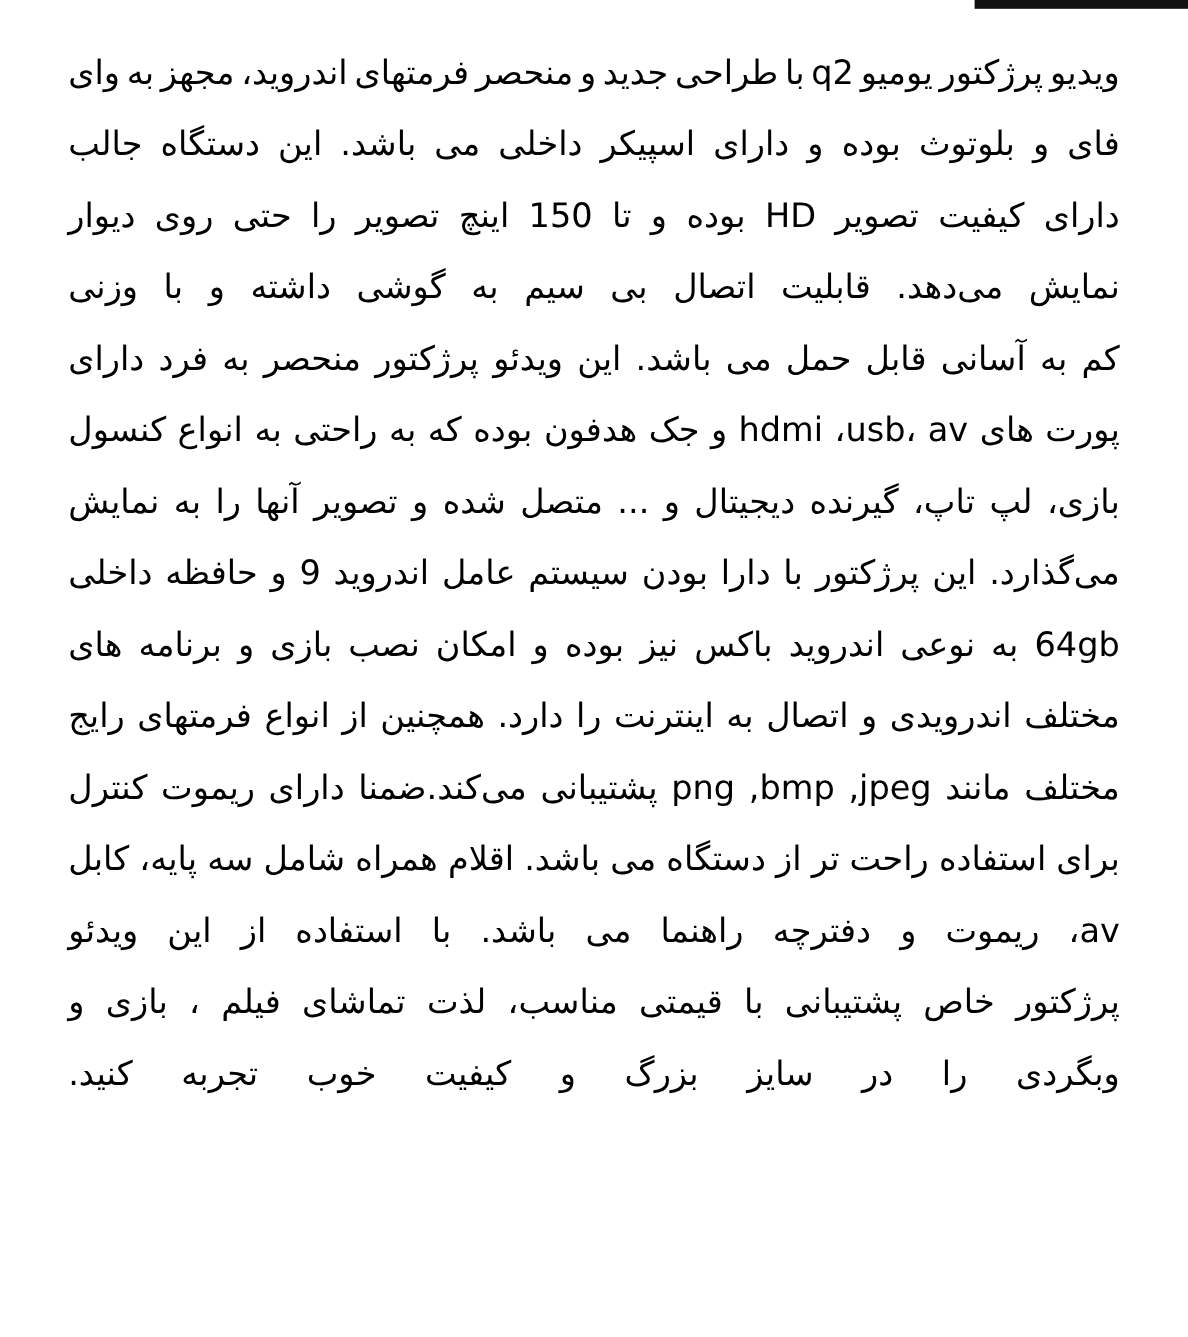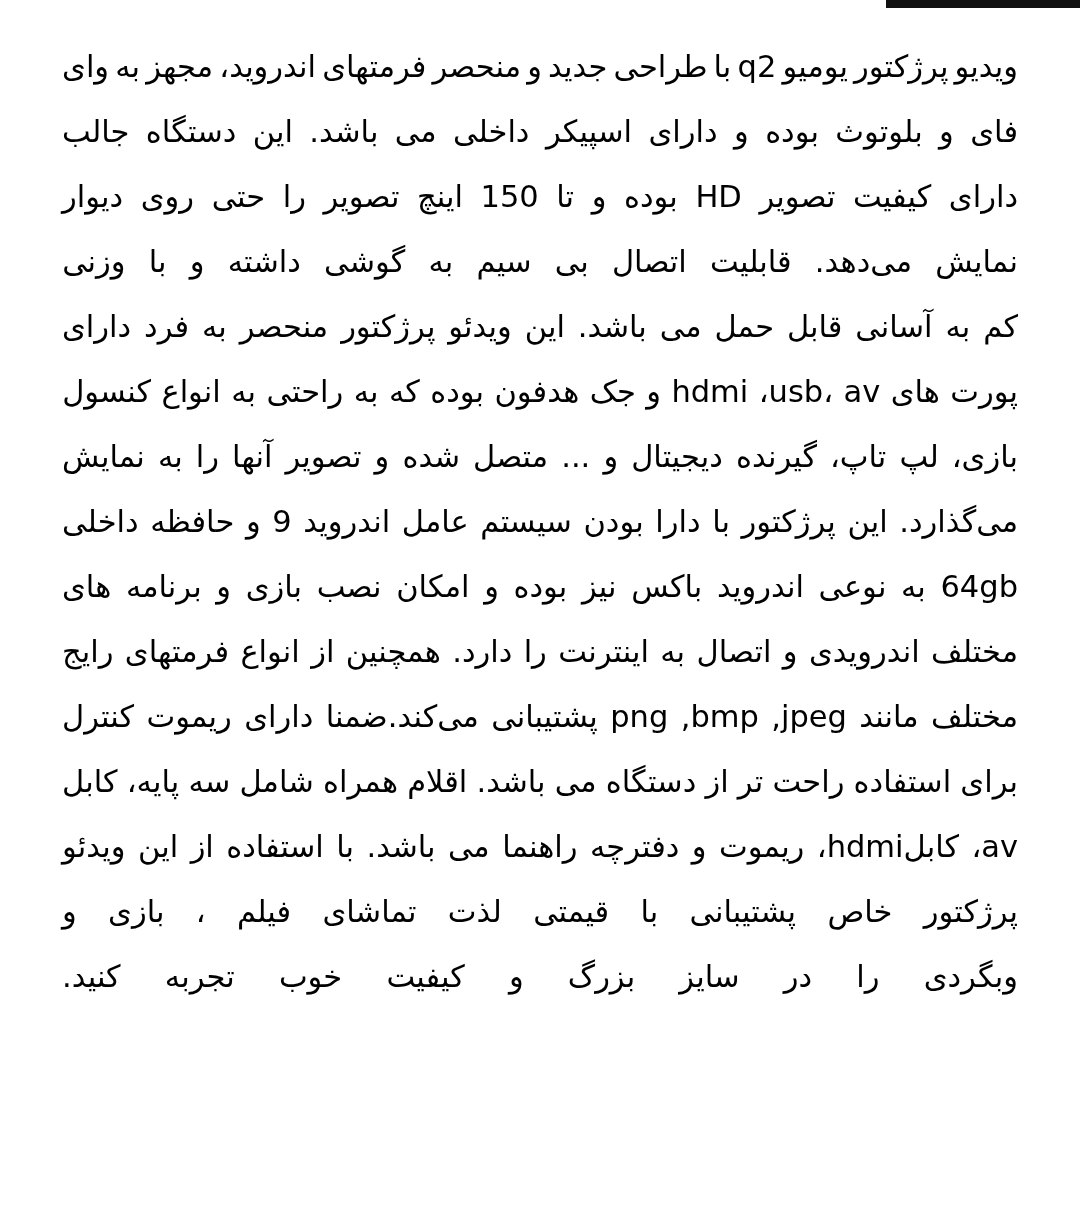--- a/index.html
+++ b/index.html
@@ -256,39 +256,39 @@
         <span class="seg">باشد.</span>
         <span class="seg">اقلام</span>
         <span class="seg">همراه</span>
         <span class="seg">شامل</span>
         <span class="seg">سه</span>
         <span class="seg">پایه،</span>
         <span class="seg">کابل</span>
       </div>
       <div class="line justify">
         <span class="seg">av،</span>
-        <span class="seg">کابلhdmi،</span>
         <span class="seg">ریموت</span>
         <span class="seg">و</span>
         <span class="seg">دفترچه</span>
         <span class="seg">راهنما</span>
         <span class="seg">می</span>
         <span class="seg">باشد.</span>
         <span class="seg">با</span>
         <span class="seg">استفاده</span>
         <span class="seg">از</span>
         <span class="seg">این</span>
         <span class="seg">ویدئو</span>
       </div>
       <div class="line justify">
         <span class="seg">پرژکتور</span>
         <span class="seg">خاص</span>
         <span class="seg">پشتیبانی</span>
         <span class="seg">با</span>
         <span class="seg">قیمتی</span>
+        <span class="seg">مناسب،</span>
         <span class="seg">لذت</span>
         <span class="seg">تماشای</span>
         <span class="seg">فیلم</span>
         <span class="seg">،</span>
         <span class="seg">بازی</span>
         <span class="seg">و</span>
       </div>
       <div class="line last">وبگردی را در سایز بزرگ و کیفیت خوب تجربه کنید.</div>
     </div>
 </div>

